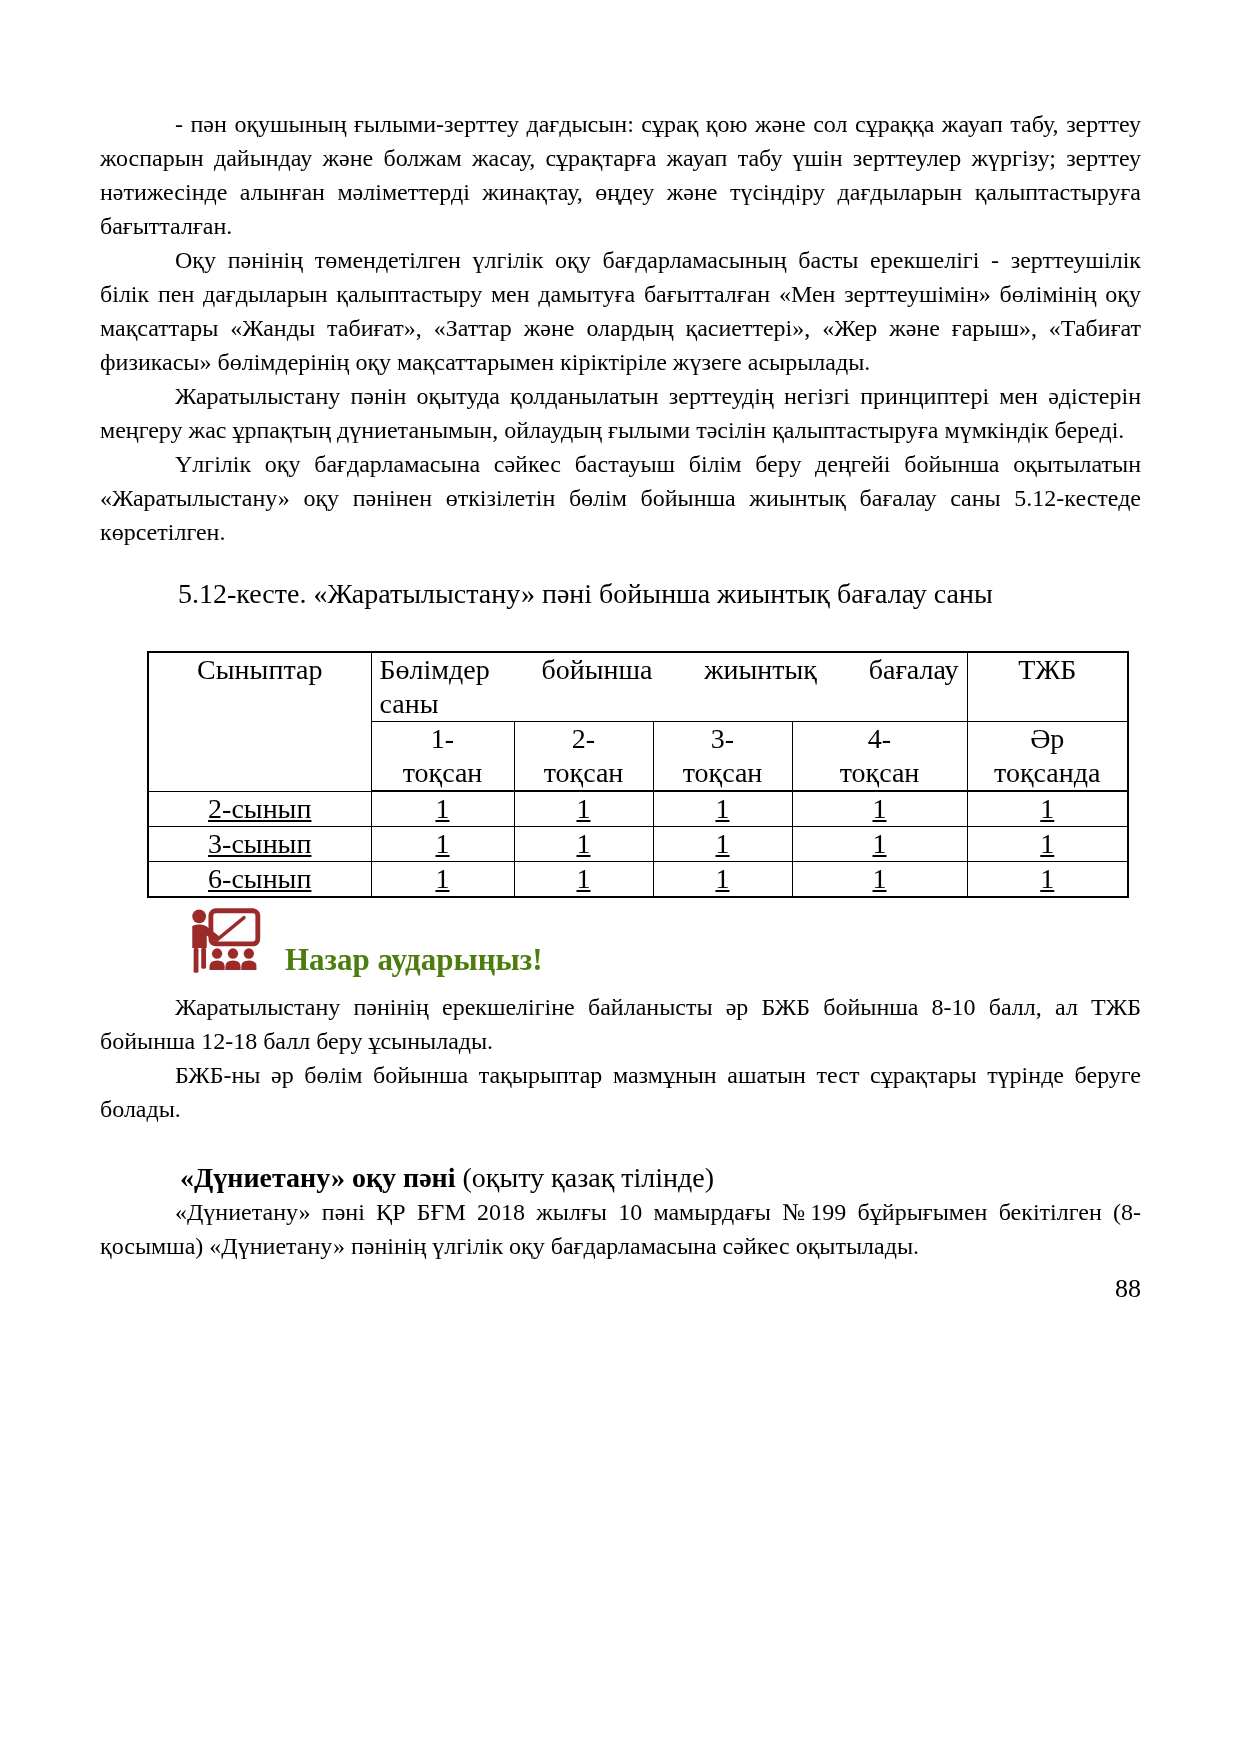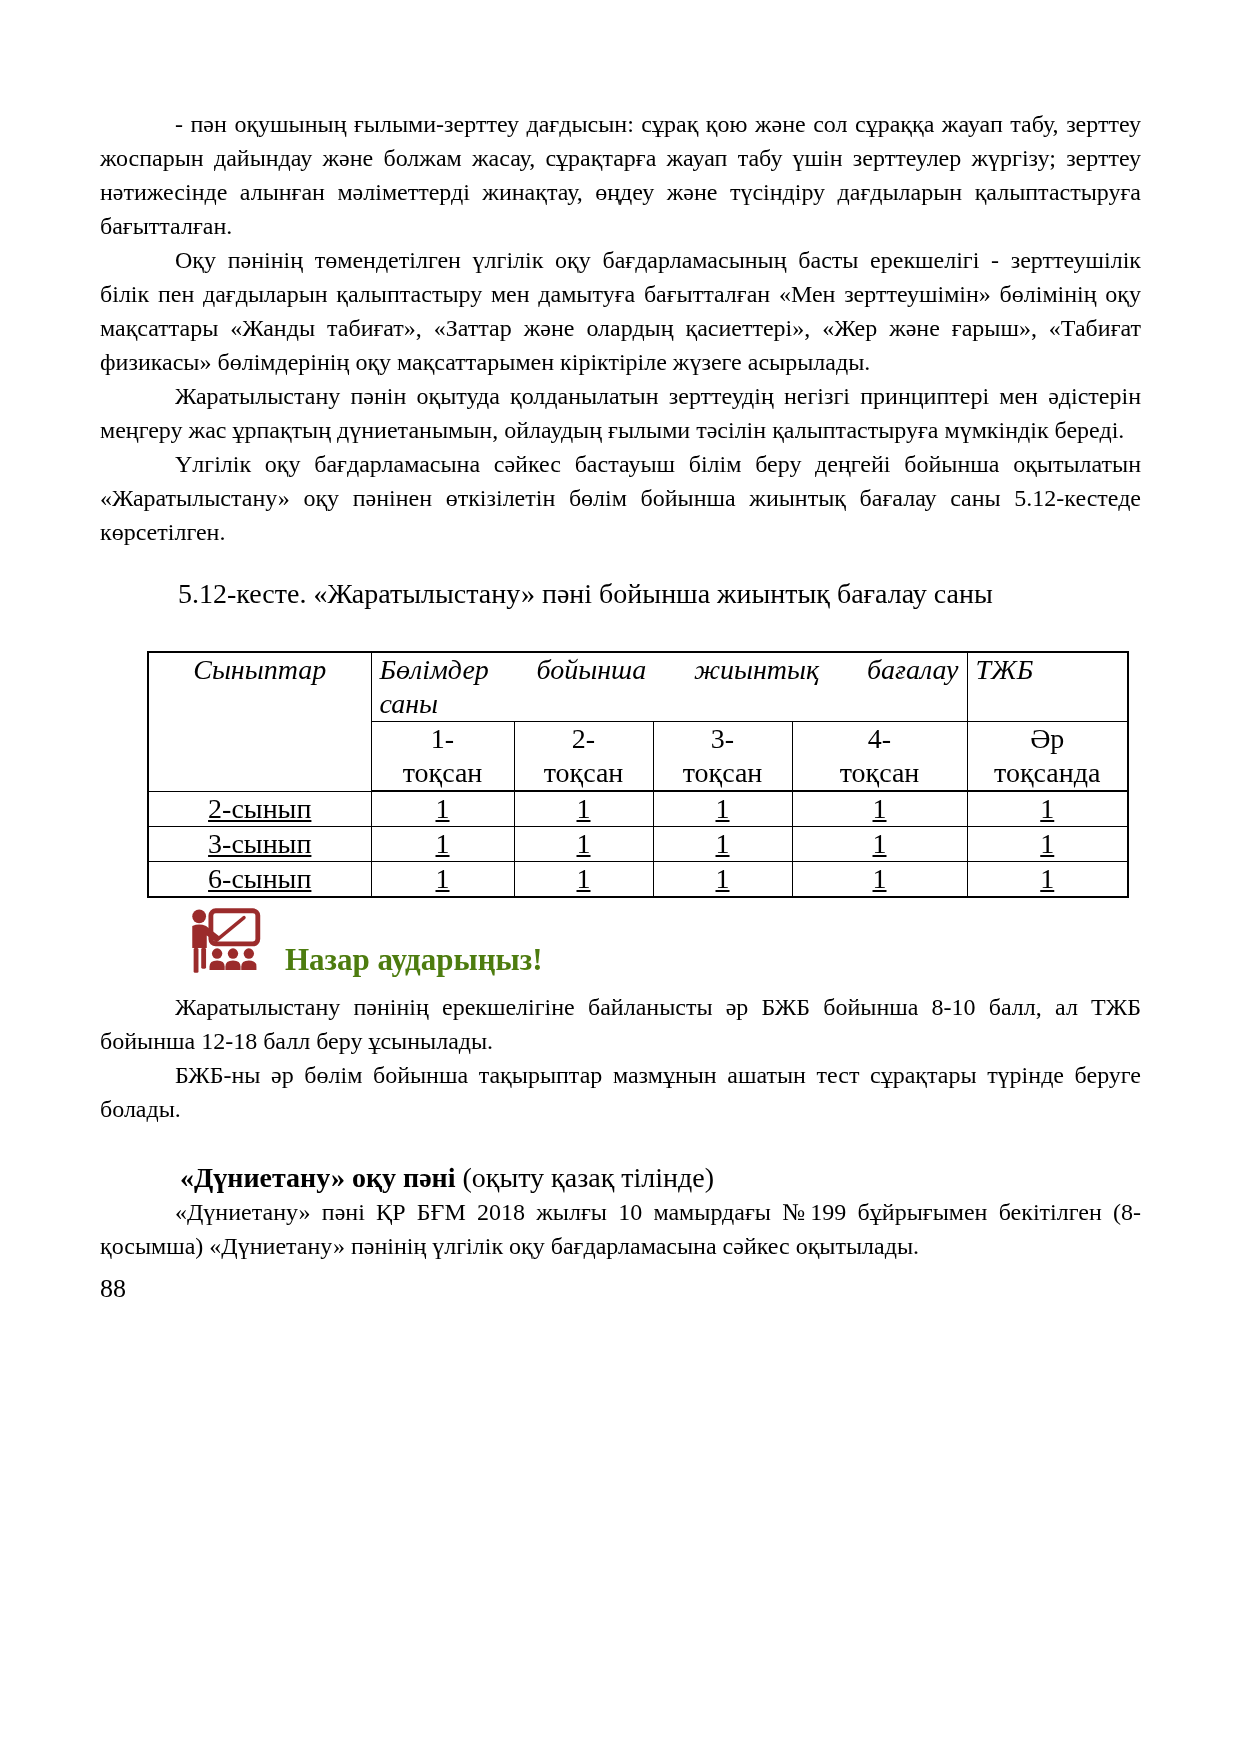--- a/index.html
+++ b/index.html
@@ -47,24 +47,24 @@
     vertical-align:top;
   }
   td.c-sections{
     text-align:justify;
     text-align-last:justify;
     white-space:pre-line;
     vertical-align:top;
     padding:0 12px;
   }
   td.c-tjb{
-    text-align:left;
+    text-align:center;
     vertical-align:top;
   }
-  tr.hdr{height:68px;font-style:italic;}
+  tr.hdr{height:68px;}
   td.c-quarter{
     text-align:center;
     white-space:pre-line;
     vertical-align:middle;
   }
   tr.hdr2{height:68px;}
   tr.hdr2 td{border-bottom:2px solid #000;}
   tr.data-row{height:35px;}
   tr.data-row td{text-align:center;text-decoration:underline;}
   .attention-row{
@@ -88,21 +88,21 @@
   p.after-attention{margin-top:13px;}
   p.subject-heading{
     margin:35px 0 0 0;
     font-size:28px;
     line-height:34px;
     text-indent:80px;
     text-align:left;
   }
   .page-number{
     margin-top:10px;
-    text-align:left;
+    text-align:right;
     font-size:26px;
     line-height:32px;
   }
 </style>
 </head>
 <body>
 
 <div class="page">
 
   <p class="body-par">- пән оқушының ғылыми-зерттеу дағдысын: сұрақ қою және сол сұраққа жауап табу, зерттеу жоспарын дайындау және болжам жасау, сұрақтарға жауап табу үшін зерттеулер жүргізу; зерттеу нәтижесінде алынған мәліметтерді жинақтау, өңдеу және түсіндіру дағдыларын қалыптастыруға бағытталған.</p>

